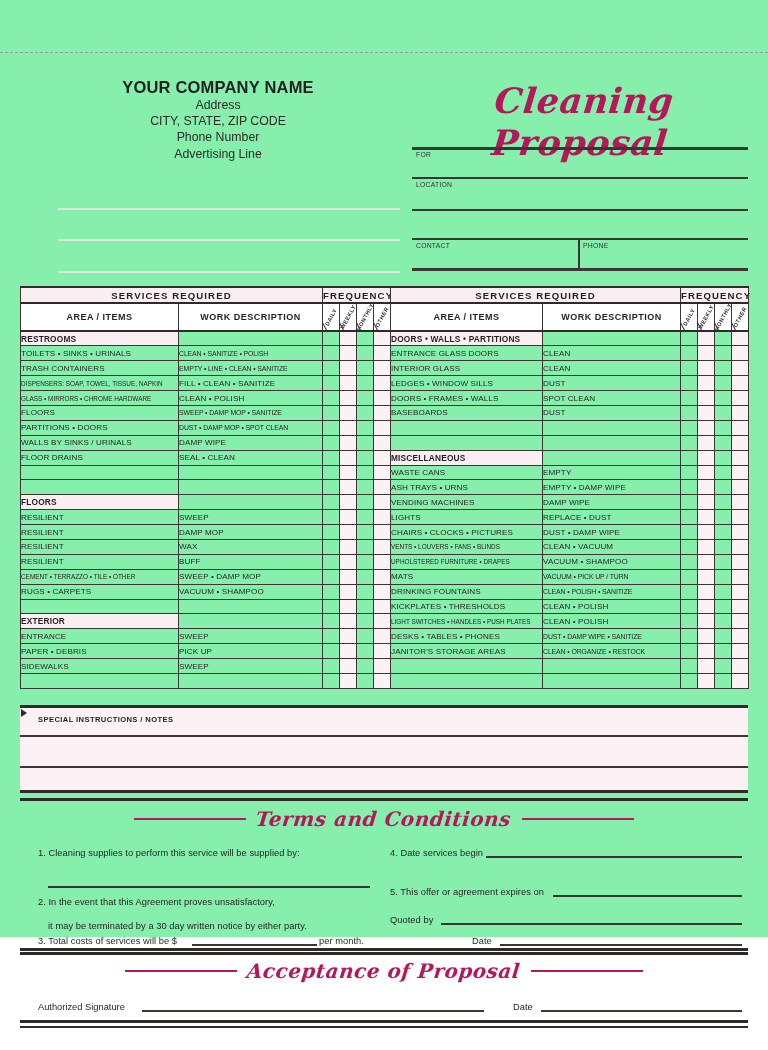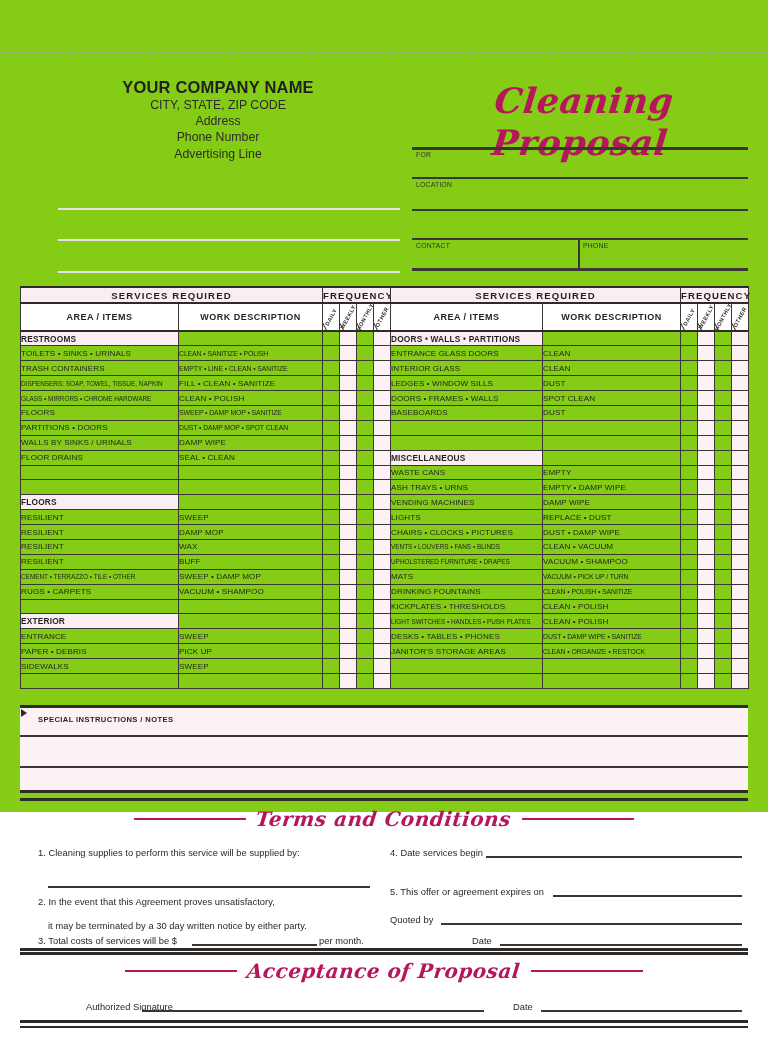--- a/index.html
+++ b/index.html
@@ -3,21 +3,21 @@
 <meta charset="utf-8">
 <style>
   * { box-sizing: border-box; margin: 0; padding: 0; }
   html, body {
     width: 768px; height: 1050px;
     background: #ffffff;
     font-family: "Liberation Sans", sans-serif;
     color: #231f20;
     overflow: hidden;
   }
-  .page { position: relative; width: 768px; height: 812px; background: #84cc16; }
+  .page { position: relative; width: 768px; height: 937px; background: #86efac; }
 
   
   .perf {
     position: absolute; left: 0; right: 0; top: 52px; height: 0;
     border-top: 1px dashed #9b9b9b;
   }
 
   
   .masthead { position: absolute; left: 18px; top: 78px; width: 400px; }
   .co-name {
@@ -141,22 +141,22 @@
 </style>
 </head>
 <body>
 
 <div class="page">
 
   <div class="perf"></div>
 
   <div class="masthead">
     <div class="co-name">YOUR COMPANY NAME</div>
+    <div class="co-line">Address</div>
     <div class="co-line">CITY, STATE, ZIP CODE</div>
-    <div class="co-line">Address</div>
     <div class="co-line">Phone Number</div>
     <div class="co-line">Advertising Line</div>
   </div>
 
   <div class="blankline" style="left:58px; top:208px; width:342px;"></div>
   <div class="blankline" style="left:58px; top:239px; width:342px;"></div>
   <div class="blankline" style="left:58px; top:271px; width:342px;"></div>
 
   <div class="proposal-title script">Cleaning Proposal</div>
 
@@ -671,21 +671,21 @@
     <div class="terms-bot"></div>
   </div>
 
   <div class="accept-box">
     <div class="accept-top"></div>
     <div class="sec-title-wrap" style="top:7px;">
       <span class="sec-dash"></span>
       <span class="sec-title script">Acceptance of Proposal</span>
       <span class="sec-dash"></span>
     </div>
-    <div class="sig" style="left:18px; top:50px;margin-left:48px;">Authorized Signature</div>
+    <div class="sig" style="left:18px; top:50px;">Authorized Signature</div>
     <div class="rule" style="left:122px; top:58px; width:342px;"></div>
     <div class="sig" style="left:493px; top:50px;">Date</div>
     <div class="rule" style="left:521px; top:58px; width:201px;"></div>
     <div class="accept-bot"></div>
     <div class="accept-bot2"></div>
   </div>
 
 </div>
 
 </body></html>

